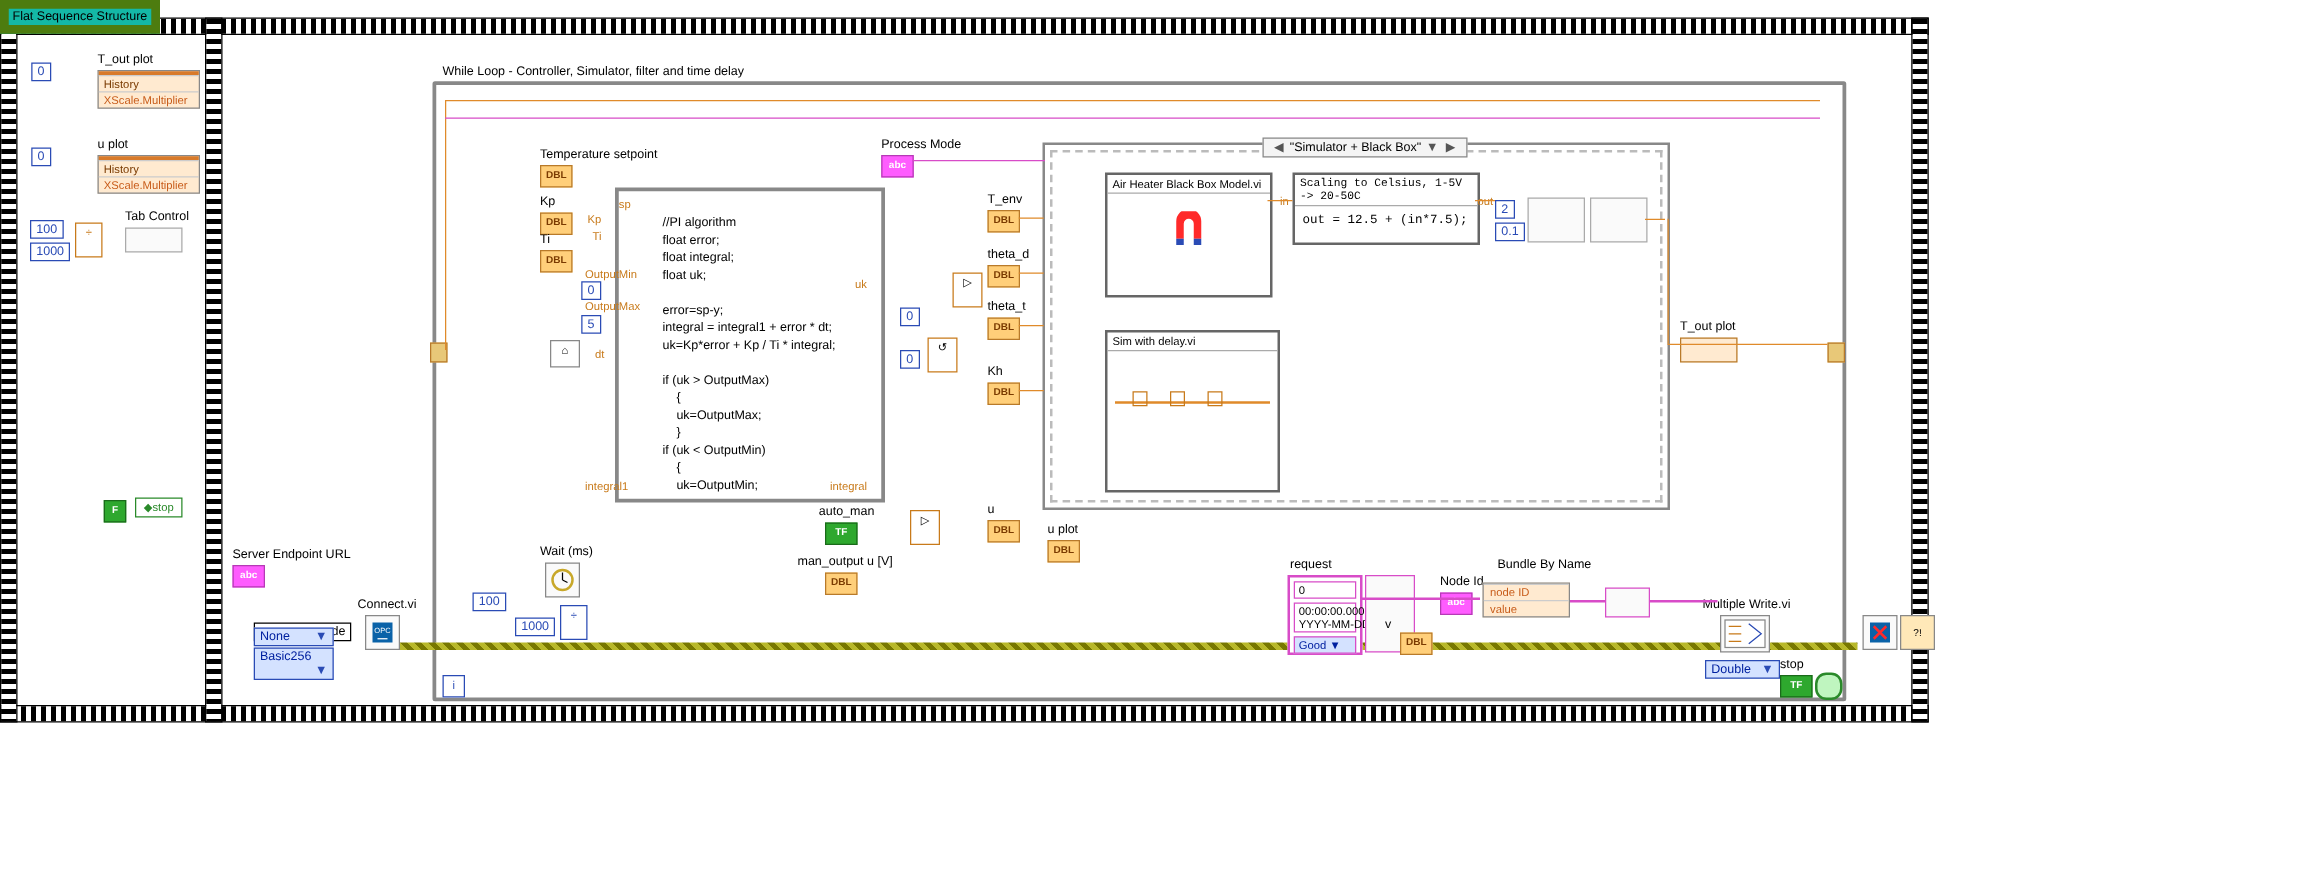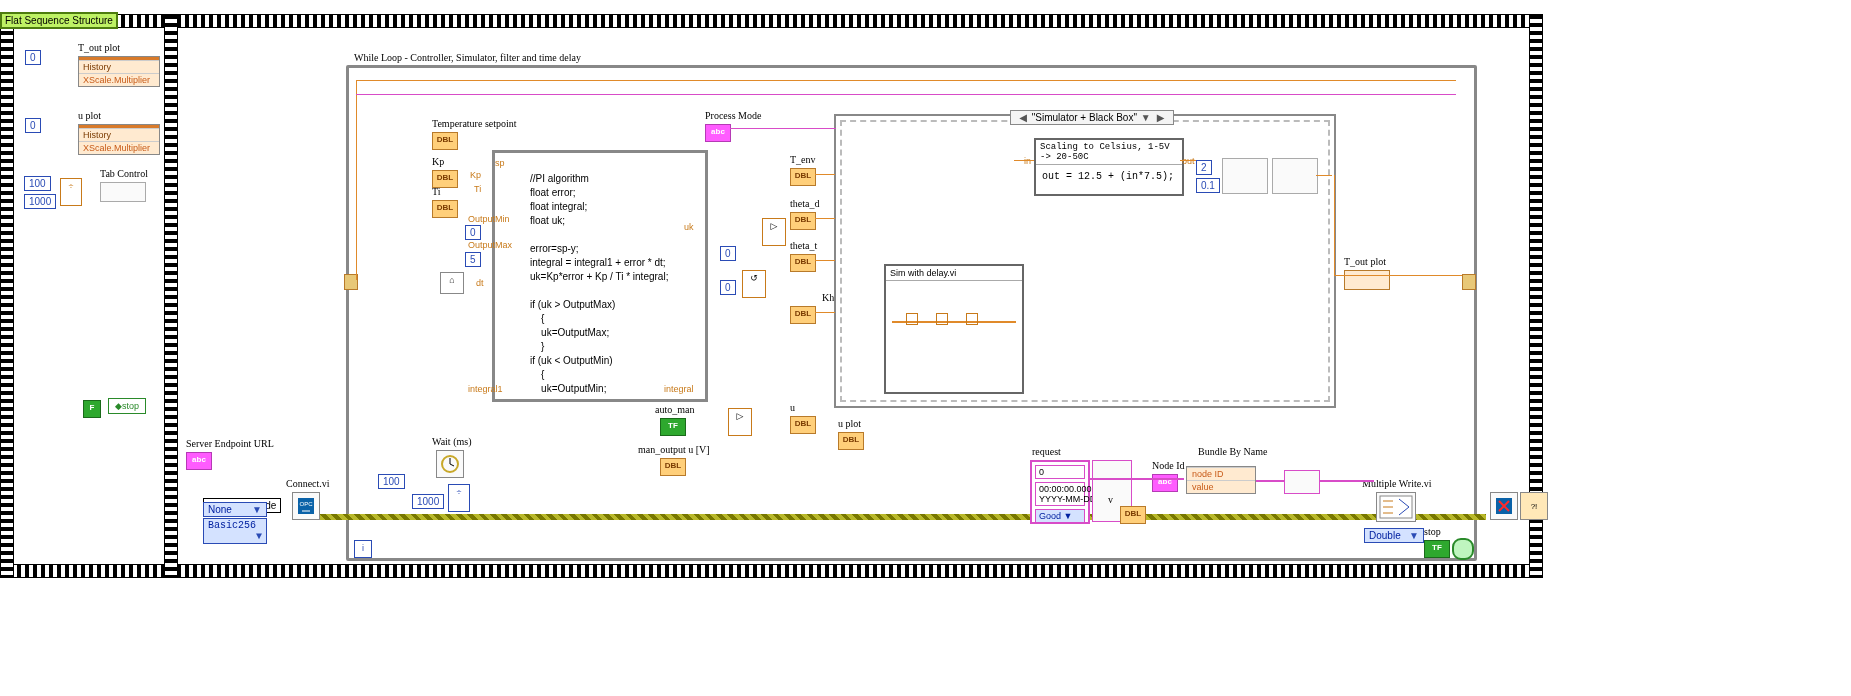--- a/index.html
+++ b/index.html
@@ -1,22 +1,22 @@
 <!DOCTYPE html>
 <html><head>
 <meta charset="utf-8">
 <style>
   html,body{margin:0;padding:0;background:#fff;font-family:Verdana,Arial,sans-serif;font-size:10px;color:#000;}
   .canvas{position:relative;width:1851px;height:696px;}
   .filmstrip{position:absolute;border:1px solid #000;background:repeating-linear-gradient(to right,#000 0 4px,#fff 4px 8px);}
   .filmstrip.h{height:12px;}
   .filmstrip.v{width:12px;background:repeating-linear-gradient(to bottom,#000 0 4px,#fff 4px 8px);}
-  .flat-label{position:absolute;left:0;top:0;background:#bef264;border:2px solid #4d7c0f;padding:1px 3px;font-size:10px;z-index:20;margin-top:12px;}
+  .flat-label{position:absolute;left:0;top:0;background:#14b8a6;border:7px solid #4d7c0f;padding:1px 3px;font-size:10px;z-index:20;}
   .panel-border{position:absolute;border:3px solid #888;border-radius:2px;}
-  .label{position:absolute;font-size:10px;white-space:nowrap;font-family:Liberation Serif, serif;}
+  .label{position:absolute;font-size:10px;white-space:nowrap;}
   .boxlabel{position:absolute;background:#fff;border:1px solid #000;padding:1px 4px;font-size:10px;white-space:nowrap;margin-top:12px;}
   .term{position:absolute;width:24px;height:16px;border:1px solid #444;font-size:8px;text-align:center;line-height:14px;font-weight:bold;}
   .dbl{background:#ffcf7a;color:#7a3a00;border-color:#b87a2a;}
   .tf{background:#2ea82e;color:#fff;border-color:#1a6a1a;}
   .abc{background:#ff5cff;color:#fff;border-color:#b53ab5;}
   .prop-node{position:absolute;border:1px solid #888;background:#ffead0;font-size:9px;}
   .prop-node .hdr{background:#d87a2a;height:3px;}
   .prop-node .row{padding:1px 4px;border-top:1px solid #ccc;color:#7a3a00;}
   .prop-node .row.xs{color:#c85c1a;}
   .num-const{position:absolute;border:1px solid #2a4bb5;background:#fff;padding:1px 4px;color:#2a4bb5;font-size:10px;}
@@ -145,36 +145,46 @@
 
   <div class="label" style="left:705px;top:110px;">Process Mode</div>
   <div class="term abc" style="left:705px;top:124px;">abc</div>
 
   <div class="label" style="left:790px;top:154px;">T_env</div>
   <div class="term dbl" style="left:790px;top:168px;">DBL</div>
   <div class="label" style="left:790px;top:198px;">theta_d</div>
   <div class="term dbl" style="left:790px;top:212px;">DBL</div>
   <div class="label" style="left:790px;top:240px;">theta_t</div>
   <div class="term dbl" style="left:790px;top:254px;">DBL</div>
-  <div class="label" style="left:790px;top:292px;margin-left:32px;">Kh</div>
+  <div class="label" style="left:790px;top:292px;">Kh</div>
   <div class="term dbl" style="left:790px;top:306px;">DBL</div>
 
   <div class="label" style="left:790px;top:402px;">u</div>
   <div class="term dbl" style="left:790px;top:416px;">DBL</div>
   <div class="label" style="left:838px;top:418px;">u plot</div>
   <div class="term dbl" style="left:838px;top:432px;">DBL</div>
 
   <div class="case-struct" style="left:834px;top:114px;width:498px;height:290px;"></div>
   <div class="case-sel" style="left:1010px;top:110px;">
     <span class="sel-btn">◀</span>
     <span>"Simulator + Black Box"</span>
     <span class="sel-btn">▼</span>
     <span class="sel-btn">▶</span>
   </div>
 
+  <div class="subvi" style="left:884px;top:138px;width:130px;height:96px;">
+    <div class="title">Air Heater Black Box Model.vi</div>
+    <div style="text-align:center;margin-top:14px;">
+      <svg width="30" height="30">
+          <path d="M5 22 V8 a10 10 0 0 1 20 0 V22 H19 V10 a4 4 0 0 0 -8 0 V22 Z" fill="#ff2a2a"></path>
+          <rect x="5" y="22" width="6" height="5" fill="#2a4bb5"></rect>
+          <rect x="19" y="22" width="6" height="5" fill="#2a4bb5"></rect>
+        </svg>
+    </div>
+  </div>
 
   <div class="subvi" style="left:1034px;top:138px;width:146px;height:54px;font-family:Liberation Mono, monospace;">
     <div class="title">Scaling to Celsius, 1-5V -&gt; 20-50C</div>
     <div style="padding:6px 6px;font-size:10px;">out = 12.5 + (in*7.5);</div>
   </div>
   <div class="dl" style="left:1024px;top:156px;color:#c87a1a;">in</div>
   <div class="dl" style="left:1182px;top:156px;color:#c87a1a;">out</div>
 
   <div class="num-const" style="left:1196px;top:160px;">2</div>
   <div class="num-const" style="left:1196px;top:178px;">0.1</div>
@@ -203,21 +213,21 @@
   <div class="wire h" style="left:1180px;top:160px;width:16px;"></div>
   <div class="wire h" style="left:1316px;top:175px;width:16px;"></div>
   <div class="wire v" style="left:1334px;top:175px;height:100px;"></div>
   <div class="wire h" style="left:1334px;top:275px;width:128px;"></div>
 
   <div class="label" style="left:186px;top:438px;">Server Endpoint URL</div>
   <div class="term abc" style="left:186px;top:452px;">abc</div>
 
   <div class="boxlabel" style="left:203px;top:486px;">message mode</div>
   <div class="ring" style="left:203px;top:502px;width:54px;"><span>None</span><span class="tri">▼</span></div>
-  <div class="ring" style="left:203px;top:518px;width:54px;font-family:Liberation Mono, monospace;"><span>Basic256</span><span class="tri">▼</span></div>
+  <div class="ring" style="left:203px;top:518px;width:54px;"><span>Basic256</span><span class="tri">▼</span></div>
 
   <div class="label" style="left:286px;top:478px;">Connect.vi</div>
   <div class="icon" style="left:292px;top:492px;">
     <svg width="20" height="20">
         <rect x="2" y="2" width="16" height="16" fill="#0a62a8"></rect>
         <text x="10" y="10" fill="#fff" font-size="6" text-anchor="middle">OPC</text>
         <path d="M6 15 L14 15" stroke="#fff"></path>
       </svg>
   </div>
 

